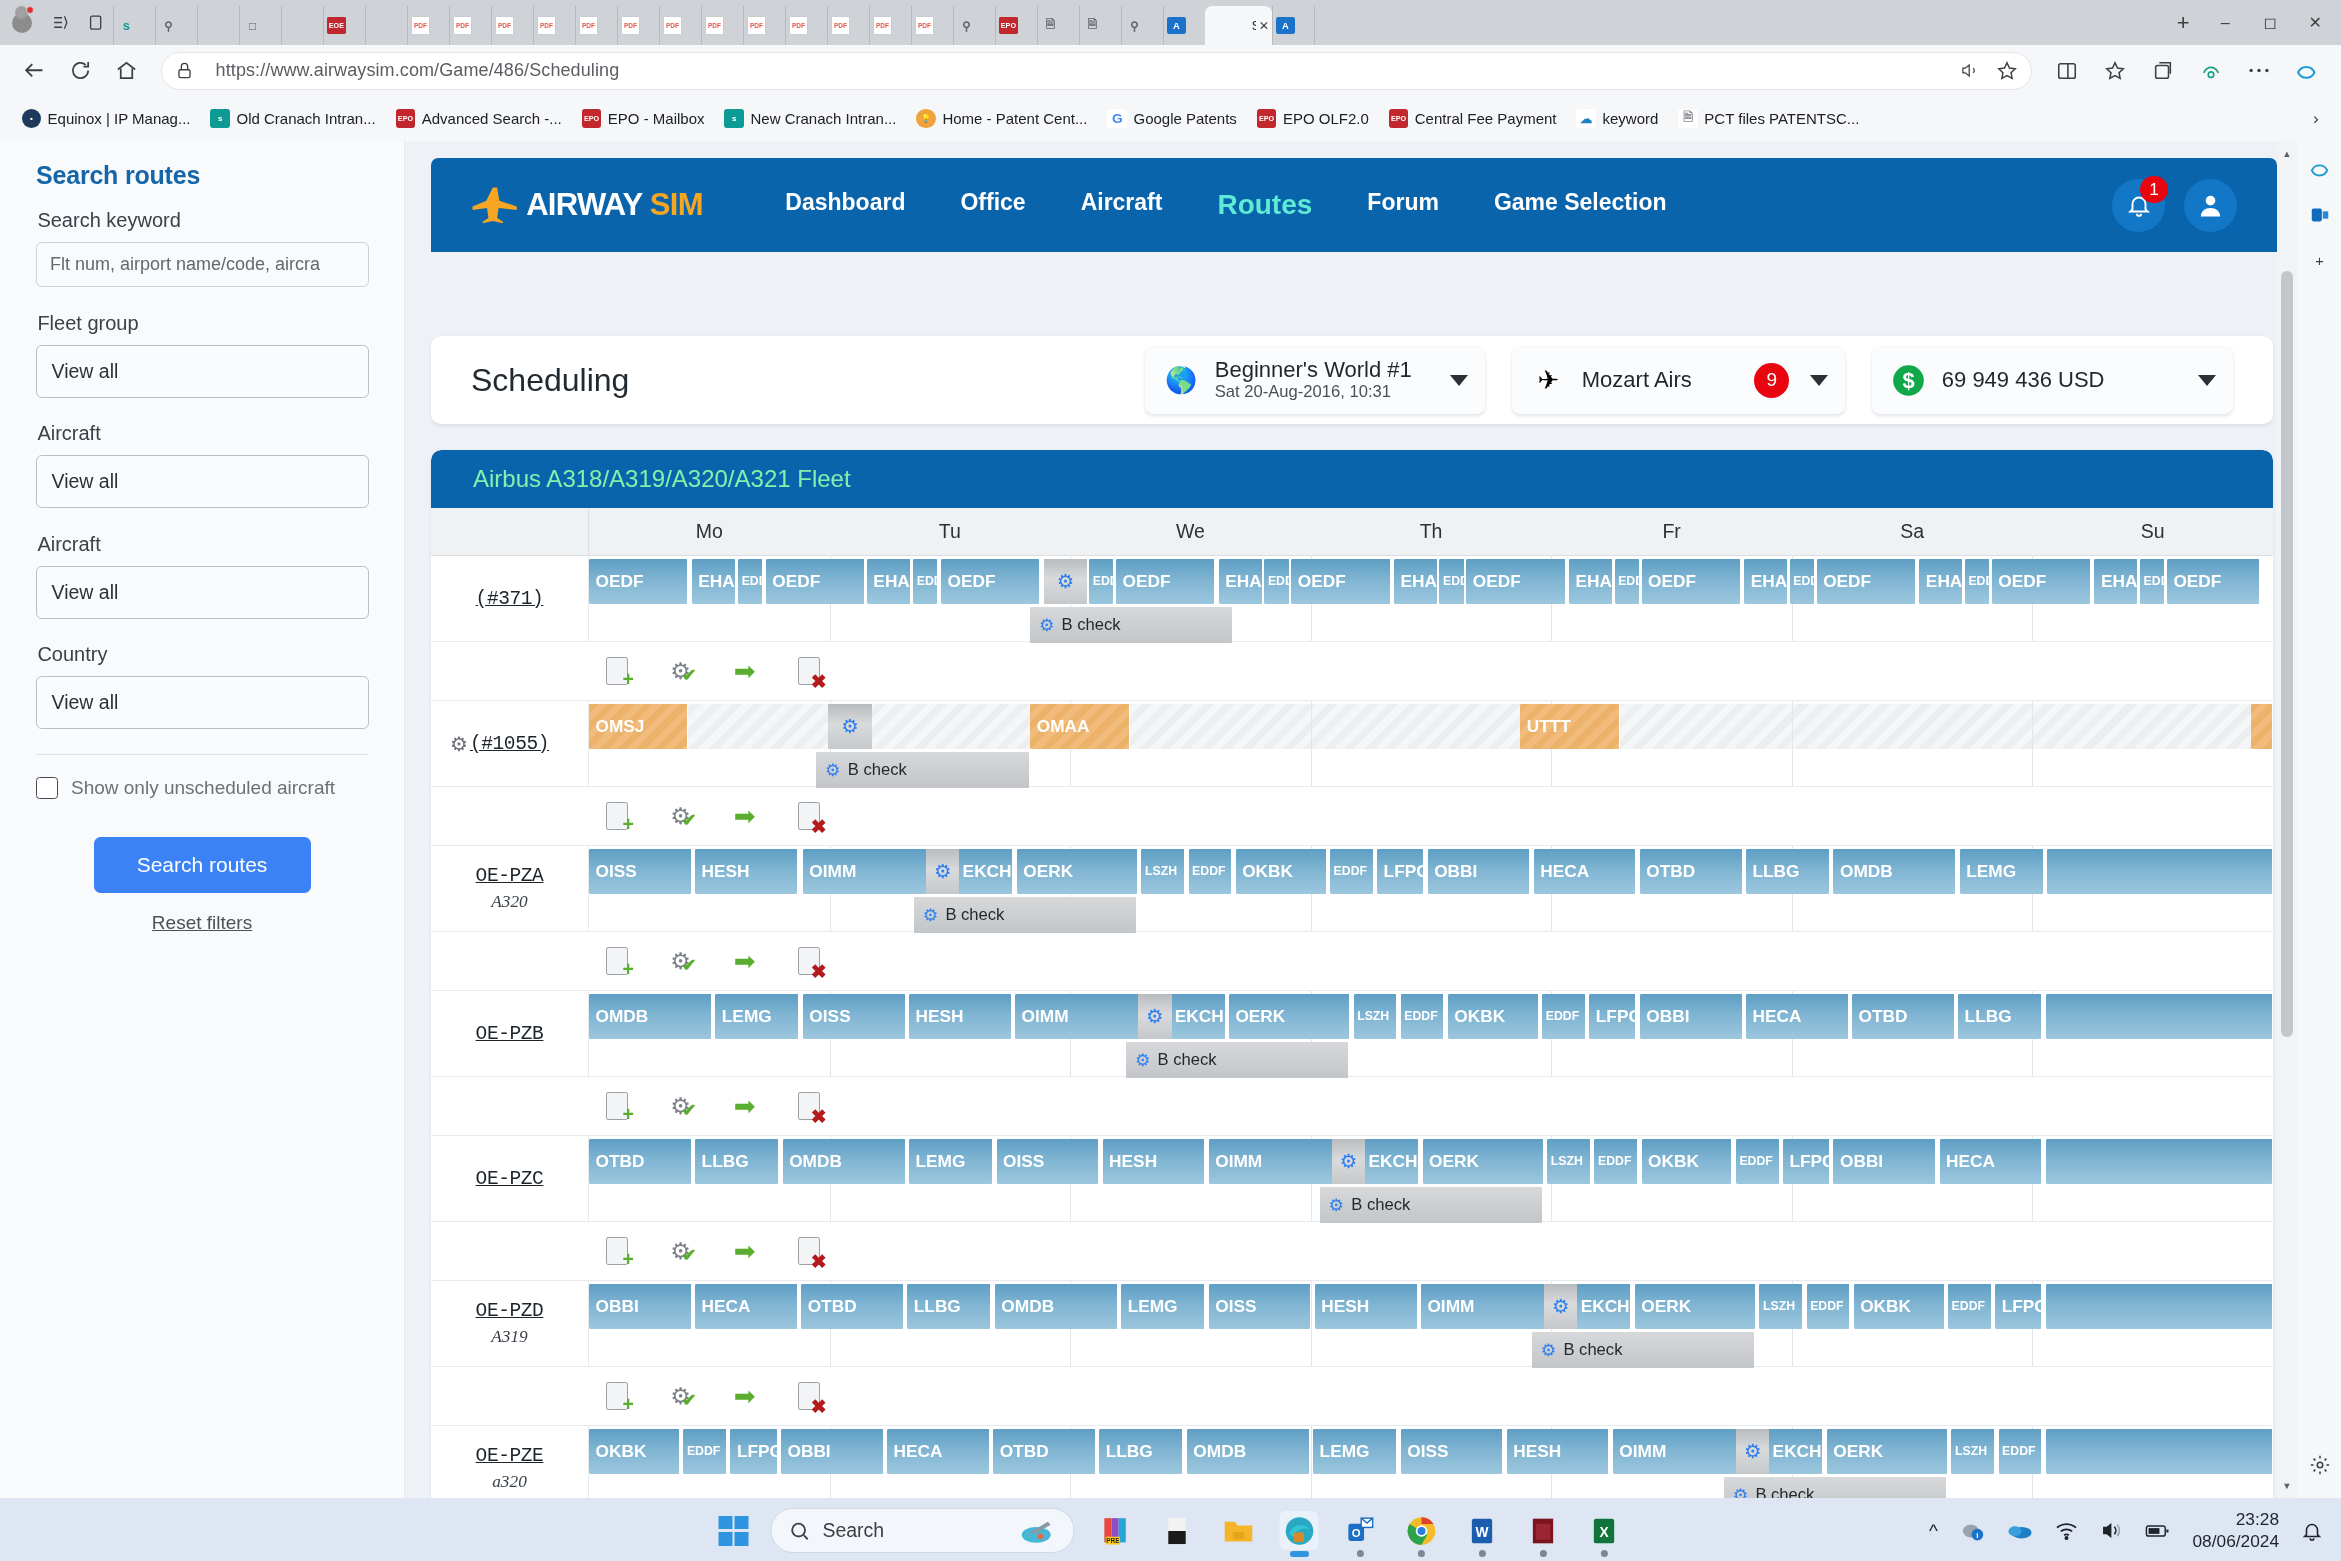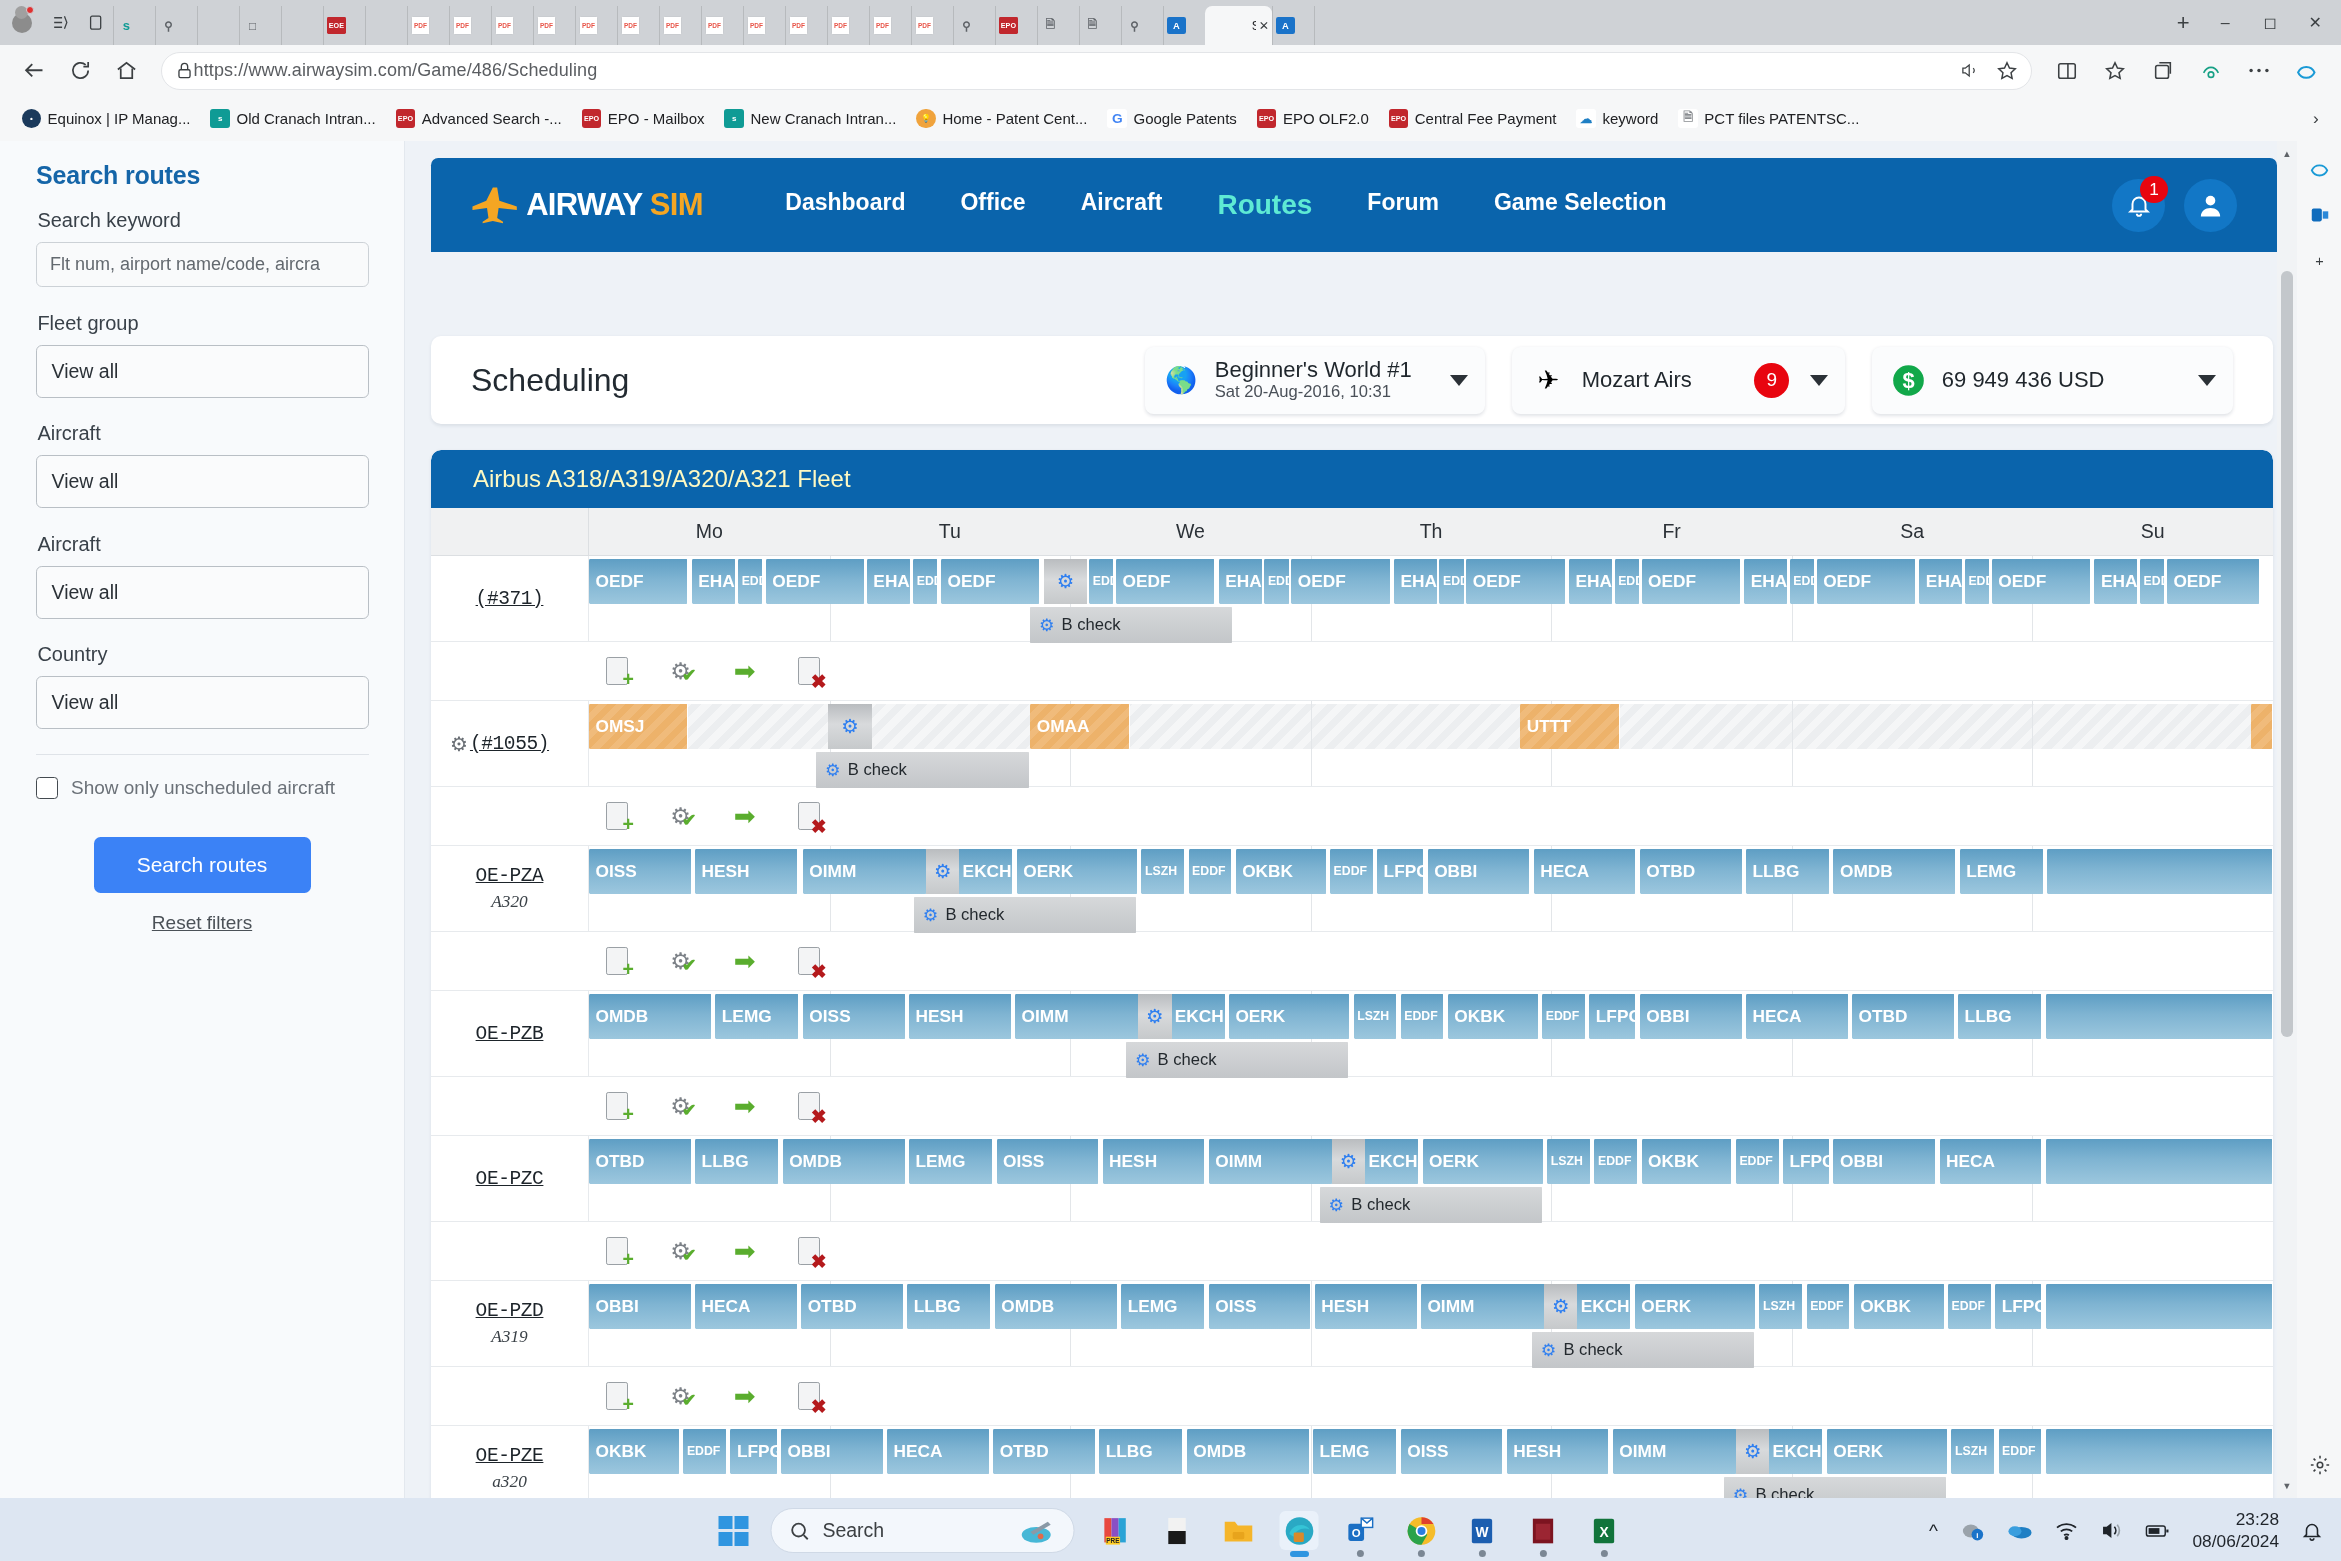--- a/index.html
+++ b/index.html
@@ -39,21 +39,21 @@
   .tico.gray{color:#5f6368;font-size:11.6px;}
   .newtab{width:39px;height:45px;display:flex;align-items:center;justify-content:center;font-size:22px;color:#3c4043;font-weight:300;}
   .wincontrols{display:flex;align-items:center;height:45px;}
   .wc{width:45px;height:45px;display:flex;align-items:center;justify-content:center;font-size:16px;color:#3c4043;}
   .wc.close{color:#3c4043;}
 
   .navbar{height:51px;background:#f6f7f8;display:flex;align-items:center;padding:0 13px;gap:4.3px;}
   .navbtn{width:42px;height:42px;display:flex;align-items:center;justify-content:center;color:#3c4043;}
   .omnibox{
     flex:1;height:38px;background:#fff;border-radius:19px;display:flex;align-items:center;
-    padding:0 13px;gap:0;margin:0 8.7px;border:0.7px solid #e3e5e8;
+    padding:0 13px;gap:22px;margin:0 8.7px;border:0.7px solid #e3e5e8;
   }
   .omnibox .url{font-size:18px;color:#5a5d61;letter-spacing:0.1px;}
   .omni-right{display:flex;align-items:center;gap:14.5px;}
   .navright{display:flex;align-items:center;gap:2.9px;}
   .navright .navbtn{width:45px;}
 
   .bookmarks{height:45px;background:#f6f7f8;display:flex;align-items:center;padding:0 11.6px;gap:0;overflow:hidden;}
   .bm{display:flex;align-items:center;gap:6.5px;padding:0 10px;height:35px;font-size:15px;color:#202124;white-space:nowrap;}
   .bm .bmico{width:19.5px;height:19.5px;flex:0 0 19.5px;display:flex;align-items:center;justify-content:center;border-radius:2.9px;font-size:8px;font-weight:bold;}
   .bmico.nav{background:#1b3a5c;color:#fff;border-radius:50%;}
@@ -113,21 +113,21 @@
     display:flex;align-items:center;padding:0 17.3px;gap:14.5px;margin-left:19px;
   }
   .pill .picon{width:38px;height:38px;flex:0 0 38px;display:flex;align-items:center;justify-content:center;font-size:26px;}
   .p1-txt .l1{font-size:22px;color:#1f262c;line-height:1.1;}
   .p1-txt .l2{font-size:16.6px;color:#4a5058;line-height:1.25;}
   .pill .ptxt{font-size:22px;color:#1f262c;white-space:nowrap;}
   .badge{min-width:35px;height:35px;border-radius:50%;background:#e8050f;color:#fff;display:flex;align-items:center;justify-content:center;font-size:19px;padding:0 7.2px;}
   .pcaret{width:0;height:0;border-left:9.4px solid transparent;border-right:9.4px solid transparent;border-top:11px solid #2b3137;margin-left:5.8px;}
 
   .fleet-card{margin-top:26px;background:#fff;border-radius:10px;box-shadow:0 1.4px 3.6px rgba(20,40,70,.09);overflow:hidden;}
-  .fleet-head{height:58px;background:#0a64ac;color:#fef9c3;display:flex;align-items:center;padding:0 42px;font-size:24px;border-radius:10px 10px 0 0;}
+  .fleet-head{height:58px;background:#0a64ac;color:#86efac;display:flex;align-items:center;padding:0 42px;font-size:24px;border-radius:10px 10px 0 0;}
   .daybar{height:48px;background:#f0f1f2;border-bottom:0.7px solid #dcdfe2;display:flex;}
   .daybar .stub{width:158px;flex:0 0 158px;border-right:0.7px solid #dcdfe2;background:#f0f1f2;}
   .daybar .days{flex:1;display:flex;}
   .daybar .day{flex:1;display:flex;align-items:center;justify-content:center;font-size:19.5px;color:#2b3137;}
 
   .acrow{display:flex;border-bottom:0.7px solid #e7eaed;background:#fff;}
   .acrow .namecell{
     width:158px;flex:0 0 158px;display:flex;flex-direction:column;align-items:center;justify-content:center;
     border-right:0.7px solid #e7eaed;padding:5.8px 0;position:relative;
   }

